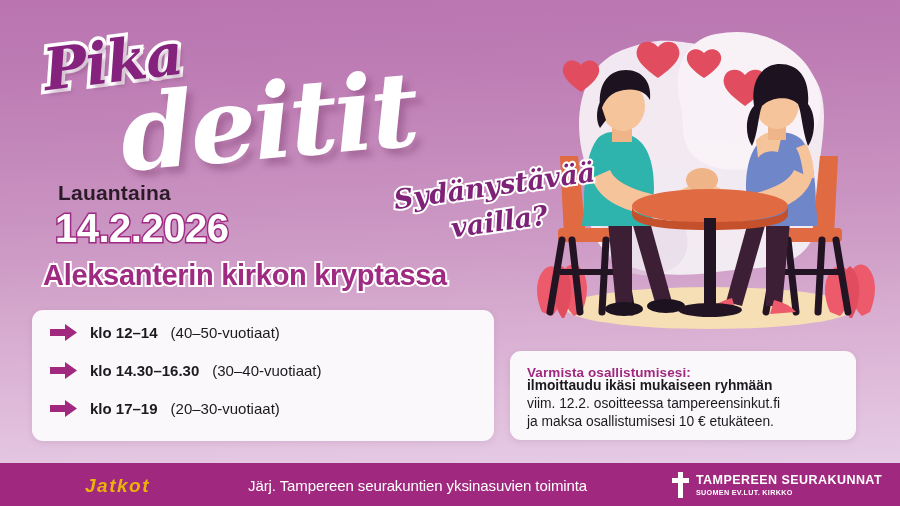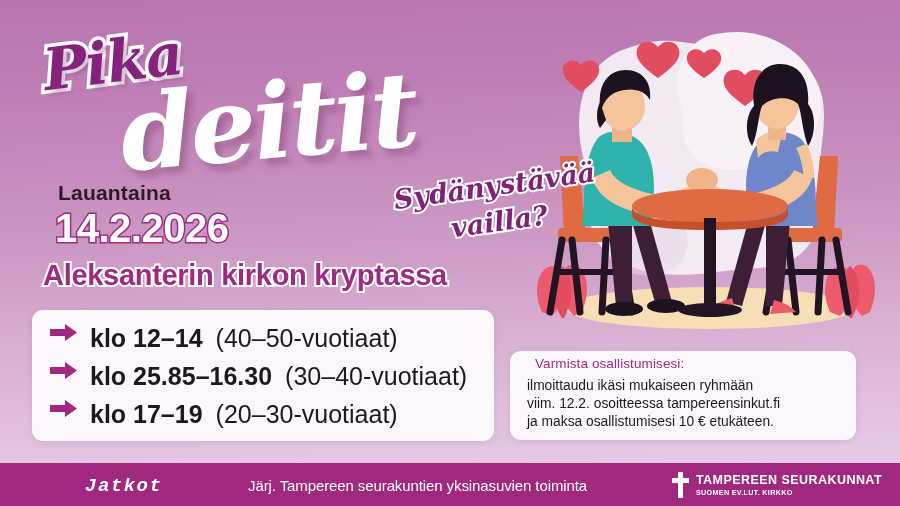--- a/index.html
+++ b/index.html
@@ -100,53 +100,53 @@
     border-radius:11px;
     box-shadow:0 2px 6px rgba(110,60,105,.13);
     z-index:6;
   }
   #times-card { left:32px; top:310px; width:462px; height:131px; }
   #info-card  { left:510px; top:351px; width:346px; height:89px; }
 
   
   .trow {
     position:absolute; left:18px;
-    display:flex; align-items:flex-start; gap:13px;
-    font-size:25px; color:#1d1a1f; white-space:nowrap;
+    display:flex; align-items:center; gap:13px;
+    font-size:15px; color:#1d1a1f; white-space:nowrap;
   }
   .trow:nth-of-type(1) { top:14px; }
   .trow:nth-of-type(2) { top:52px; }
   .trow:nth-of-type(3) { top:90px; }
   .arrow { width:27px; height:17px; flex:0 0 auto; display:block; }
   .tbold { font-weight:700; }
   .tnorm { font-weight:400; }
 
   
   #info-title {
-    position:absolute; left:17px; top:5px;
-    font-size:13.5px; font-weight:400; color:#a0297f; letter-spacing:.1px;margin-left:8px;
+    position:absolute; left:17px; top:14px;
+    font-size:13.5px; font-weight:700; color:#a0297f; letter-spacing:.1px;
   }
   .iline {
     position:absolute; left:17px;
     font-size:13.8px; color:#1d1a1f; white-space:nowrap;
   }
-  .iline.r1 { top:27px; }
+  .iline.r1 { top:27px;font-weight:bold; }
   .iline.r2 { top:45px; }
   .iline.r3 { top:63px; }
   .ibold { font-weight:400; }
 
   
   #footer {
     position:absolute; left:0; bottom:0; width:900px; height:43px;
     background:#a0297f; z-index:8;
   }
   #jatkot {
     position:absolute; left:85px; top:12px;
     font-size:19px; font-weight:700; font-style:italic;
-    color:#ffffff; letter-spacing:1.5px;font-family:Liberation Mono, monospace;
+    color:#eab308; letter-spacing:1.5px;
   }
   #jarj {
     position:absolute; left:248px; top:14px;
     font-size:15px; color:#ffffff; letter-spacing:-.1px;
   }
   #logo {
     position:absolute; right:18px; top:9px;
     display:flex; align-items:center; gap:7px;
   }
   #logo svg { display:block; }
@@ -283,21 +283,21 @@
         <path d="M0 5 h15 V0 l12 8.5 L15 17 v-5 H0 Z" fill="#a0297f"></path>
       </svg>
       <span class="tbold">klo 12–14</span>
       <span class="tnorm">(40–50-vuotiaat)</span>
     </div>
 
     <div class="trow">
       <svg class="arrow" viewBox="0 0 27 17">
         <path d="M0 5 h15 V0 l12 8.5 L15 17 v-5 H0 Z" fill="#a0297f"></path>
       </svg>
-      <span class="tbold">klo 25.85–16.30</span>
+      <span class="tbold">klo 14.30–16.30</span>
       <span class="tnorm">(30–40-vuotiaat)</span>
     </div>
 
     <div class="trow">
       <svg class="arrow" viewBox="0 0 27 17">
         <path d="M0 5 h15 V0 l12 8.5 L15 17 v-5 H0 Z" fill="#a0297f"></path>
       </svg>
       <span class="tbold">klo 17–19</span>
       <span class="tnorm">(20–30-vuotiaat)</span>
     </div>

